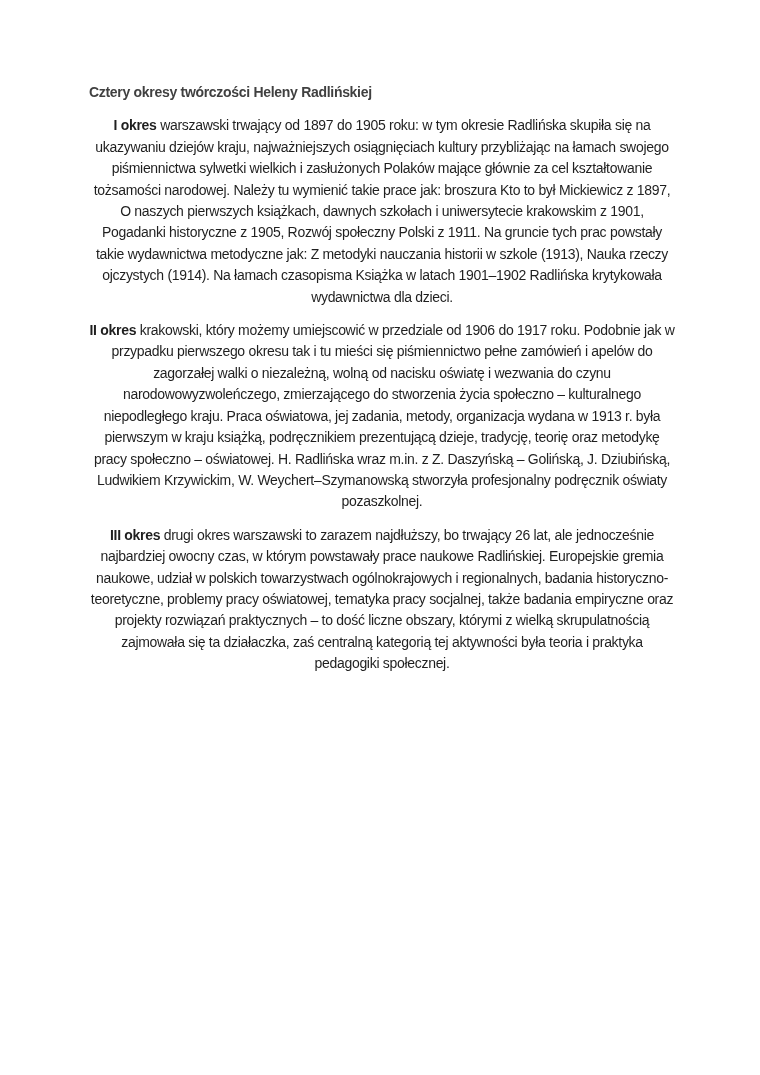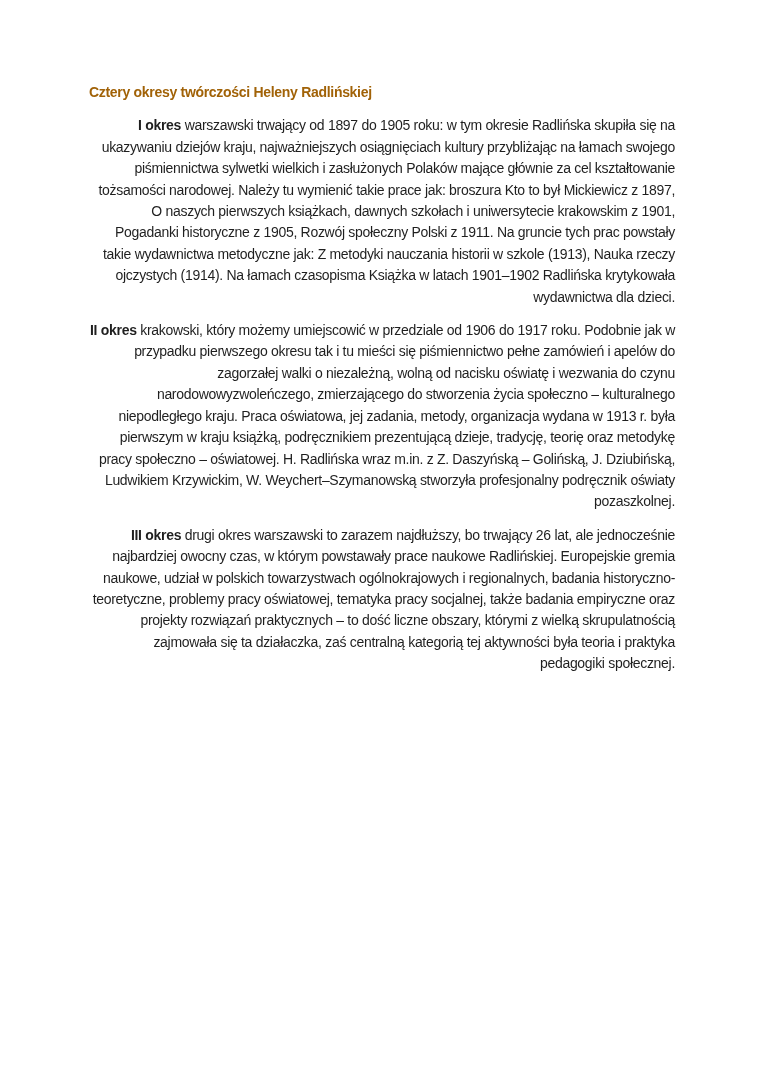--- a/index.html
+++ b/index.html
@@ -16,33 +16,33 @@
   .page {
     box-sizing: border-box;
     width: 760px;
     height: 1075px;
     background: #ffffff;
     padding: 82px 85px 0 89px;
   }
   .doc-title {
     font-size: 14px;
     font-weight: bold;
-    color: #a16207;
+    color: #404040;
     letter-spacing: -0.3px;
     line-height: 21.4px;
     margin: 0 0 12px 0;
   }
   .doc-paragraph {
     width: 586px;
     font-size: 14px;
     color: #1f1f1f;
     letter-spacing: -0.3px;
     line-height: 21.4px;
     margin: 0 0 12px 0;
-    text-align: right;
+    text-align: center;
   }
   .doc-paragraph .lead {
     font-weight: bold;
   }
 </style>
 </head>
 <body>
 
 <div class="page">
 

